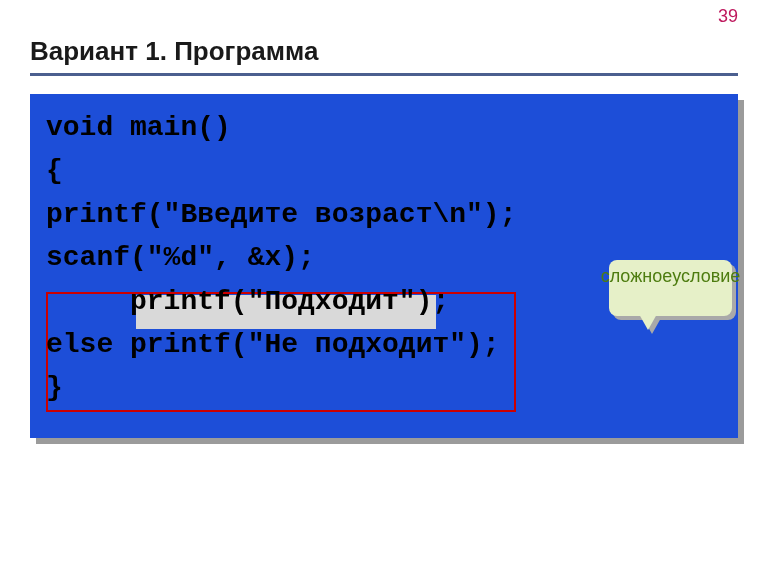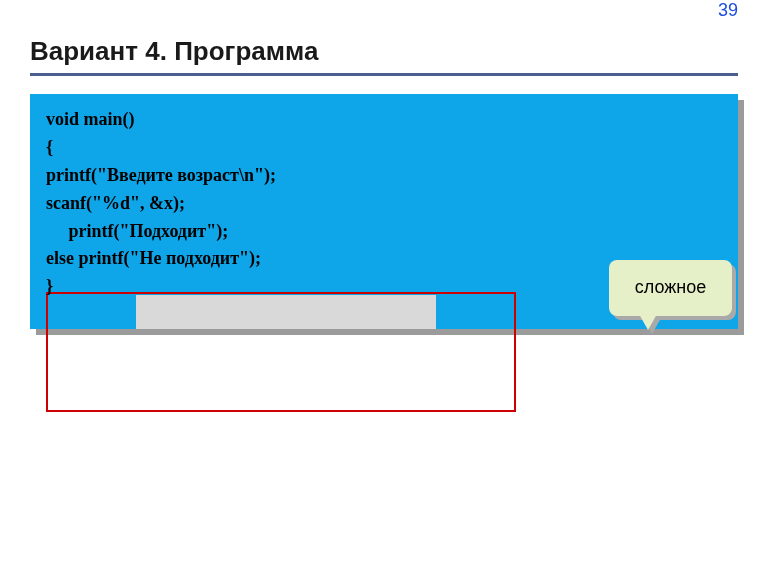--- a/index.html
+++ b/index.html
@@ -6,24 +6,24 @@
     body {
       width: 768px;
       height: 576px;
       background: #ffffff;
       font-family: Arial, sans-serif;
       position: relative;
       padding: 8px 30px 30px 30px;
     }
     .page-number {
       position: absolute;
-      top: 0;
+      top: 6px;
       right: 30px;
       font-size: 18px;
-      color: #1d4ed8;
+      color: #be185d;
     }
     .title {
       font-size: 26px;
       font-weight: bold;
       color: #1a1a1a;
       margin-top: 28px;
       margin-bottom: 6px;
     }
     .title-underline {
       width: 100%;
@@ -39,24 +39,24 @@
       position: absolute;
       top: 6px;
       left: 6px;
       width: 100%;
       height: 100%;
       background: #9b9b9b;
       z-index: 0;
     }
     .code-block {
       position: relative;
-      background: #0ea5e9;
+      background: #1d4ed8;
       padding: 12px 16px 28px 16px;
-      font-family: Liberation Serif, serif;
-      font-size: 18px;
+      font-family: Liberation Mono, monospace;
+      font-size: 28px;
       line-height: 1.55;
       color: #000000;
       font-weight: bold;
       z-index: 1;
     }
     .code-line {
       position: relative;
       z-index: 2;
       white-space: pre;
     }
@@ -94,28 +94,27 @@
       background: #a9a9a9;
       border-radius: 8px;
       z-index: 0;
     }
     .callout-box {
       position: relative;
       background: #e6f0c8;
       border-radius: 8px;
       padding: 6px 14px;
       font-size: 18px;
-      color: #000000;
+      color: #4d7c0f;
       text-align: center;
       line-height: 1.2;
       z-index: 1;
       width: 123px;
       height: 56px;
       display: flex;
-      flex-direction: column;
       justify-content: center;
     }
     .callout-tail {
       position: absolute;
       bottom: -14px;
       left: 30px;
       width: 0;
       height: 0;
       border-left: 9px solid transparent;
       border-right: 9px solid transparent;
@@ -132,21 +131,21 @@
       border-right: 9px solid transparent;
       border-top: 16px solid #a9a9a9;
       z-index: 0;
     }
   </style>
 </head>
 <body>
 
 <div class="page-number">39</div>
 
-<div class="title">Вариант 4. Программа</div>
+<div class="title">Вариант 1. Программа</div>
 <div class="title-underline"></div>
 
 <div class="code-wrapper">
   <div class="code-shadow"></div>
   <div class="code-block">
     <div class="highlight-red-box"></div>
     <div class="highlight-gray-box"></div>
     <div class="code-line">void main()</div>
     <div class="code-line">{</div>
     <div class="code-line">printf("Введите возраст\n");</div>
@@ -155,15 +154,16 @@
     <div class="code-line">else printf("Не подходит");</div>
     <div class="code-line">}</div>
   </div>
 </div>
 
 <div class="callout">
   <div class="callout-shadow"></div>
   <div class="callout-tail-shadow"></div>
   <div class="callout-box">
     <div>сложное</div>
+    <div>условие</div>
   </div>
   <div class="callout-tail"></div>
 </div>
 
 </body></html>

